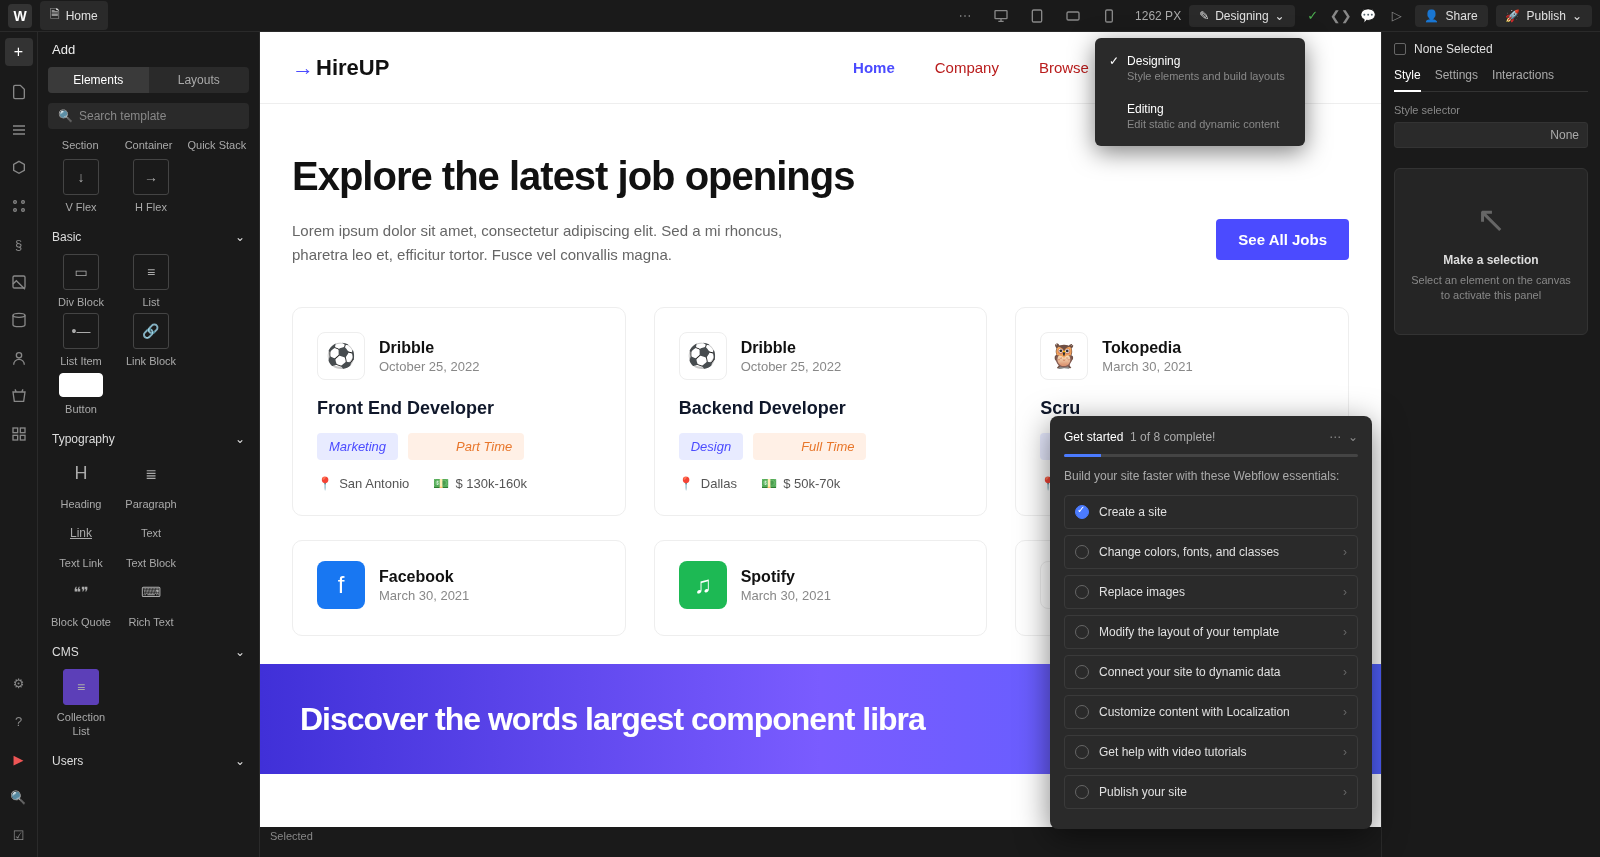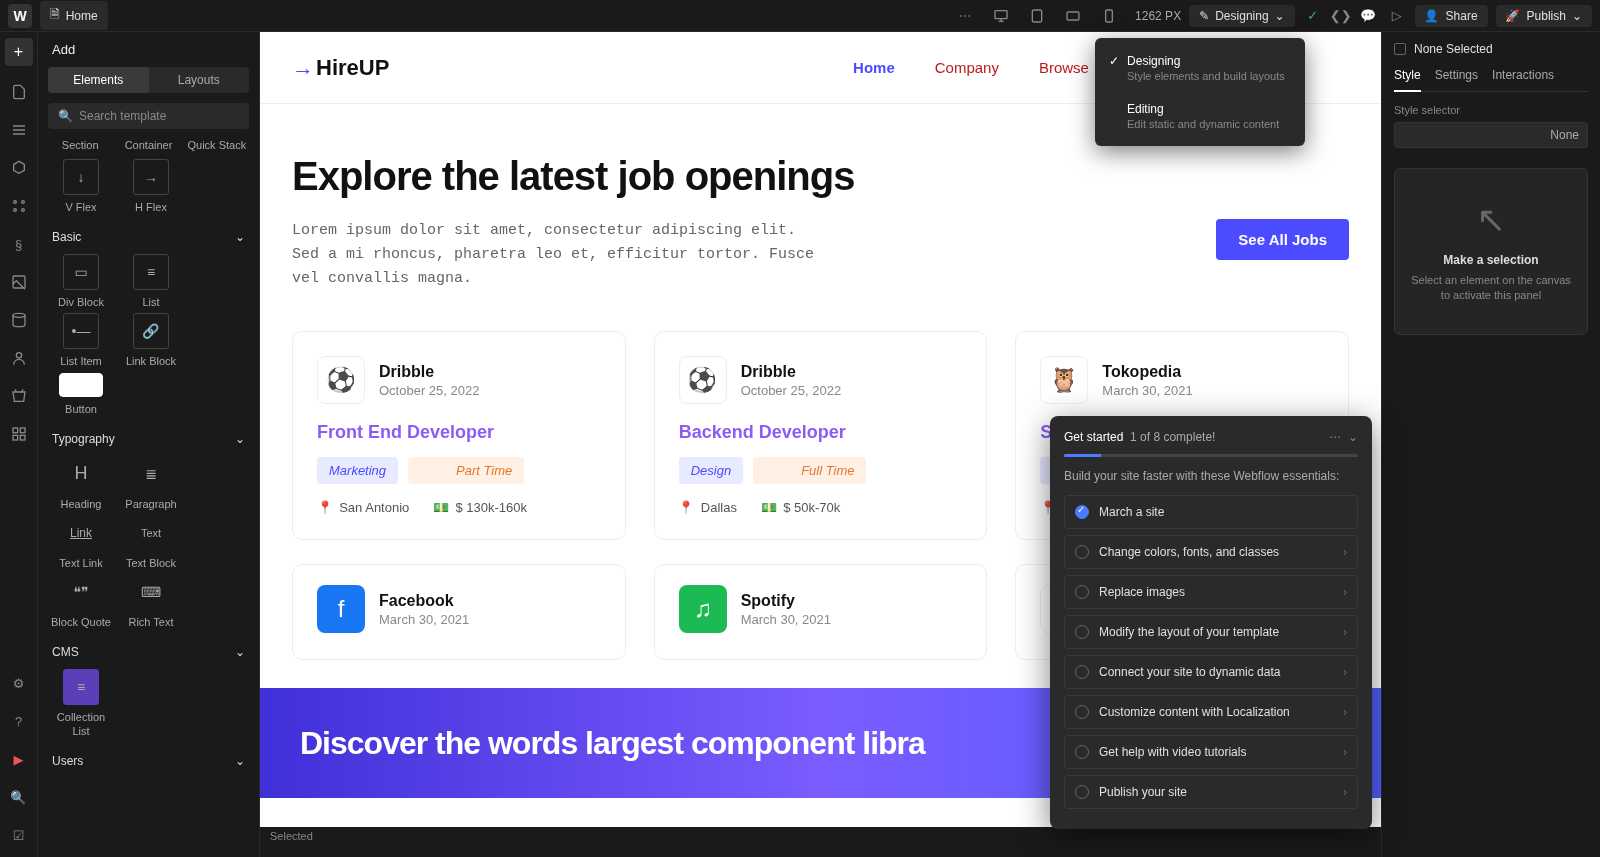--- a/index.html
+++ b/index.html
@@ -42,29 +42,29 @@
 
 .canvas { position: absolute; left: 260px; top: 32px; right: 219px; bottom: 22px; background: #fff; overflow: hidden; }
 .site-header { height: 72px; display: flex; align-items: center; padding: 0 32px; justify-content: space-between; border-bottom: 1px solid #eee; }
 .site-logo { font-size: 22px; font-weight: 700; color: #111; display: flex; align-items: center; gap: 2px; }
 .site-nav { display: flex; gap: 40px; padding-right: 190px;}
 .site-nav-item { font-size: 15px; color: #b91c1c; cursor: pointer; }
 .site-nav-item.active { color: #4b4bff; font-weight: 600; }
 .hero { padding: 50px 32px 40px; }
 .hero h1 { font-size: 40px; font-weight: 800; color: #111; margin-bottom: 20px; letter-spacing: -1px; }
 .hero-flex { display: flex; justify-content: space-between; align-items: flex-start; }
-.hero p { font-size: 15px; color: #666; line-height: 1.6; max-width: 540px; font-family: Liberation Mono, monospace; }
+.hero p { font-size: 15px; color: #666; line-height: 1.6; max-width: 540px; }
 .see-all { background: #4b4bff; color: #fff; padding: 12px 22px; border-radius: 4px; font-size: 15px; font-weight: 600; cursor: pointer; }
 .job-grid { display: flex; gap: 28px; padding: 0 32px; }
 .job-card { flex: 1; border: 1px solid #eee; border-radius: 10px; padding: 24px; background: #fff; }
 .job-head { display: flex; gap: 14px; margin-bottom: 18px; align-items: center;}
 .job-logo { width: 48px; height: 48px; border-radius: 8px; border: 1px solid #eee; display: flex; align-items: center; justify-content: center; font-size: 24px; }
 .job-company { font-size: 16px; font-weight: 700; color: #111; }
 .job-date { font-size: 13px; color: #888; margin-top: 2px; }
-.job-title { font-size: 18px; font-weight: 700; color: #8b5cf6; margin-bottom: 14px; }
+.job-title { font-size: 18px; font-weight: 700; color: #0f172a; margin-bottom: 14px; }
 .job-tags { display: flex; gap: 10px; margin-bottom: 16px; font-style: italic; }
 .job-tag { padding: 6px 12px; border-radius: 4px; font-size: 13px; }
 .tag-blue { background: #e8ebff; color: #4b4bff; }
 .tag-orange { background: #fff0e6; color: #e8762a; padding-left: 48px; }
 .job-meta { display: flex; gap: 24px; font-size: 13px; color: #555; }
 .job-meta span { display: flex; align-items: center; gap: 6px; }
 .job-grid-2 { display: flex; gap: 28px; padding: 24px 32px 0; }
 .banner { margin-top: 28px; height: 110px; background: linear-gradient(90deg, #4030d8, #7a5cff, #5060ff); display: flex; align-items: center; padding: 0 40px; }
 .banner-text { color: #fff; font-size: 32px; font-weight: 800; letter-spacing: -1px; }
 
@@ -474,21 +474,21 @@
     <div><span style="cursor:pointer;color:#888">⋯</span>&nbsp;&nbsp;<span style="cursor:pointer;color:#888">⌄</span></div>
   </div>
   <div class="progress-bar">
       <div class="progress-fill"></div>
     </div>
   <div class="check-sub">Build your site faster with these Webflow essentials:</div>
   <div id="check-items">
       <div class="check-item">
         <div class="check-item-left">
           <div class="check-circle done"></div>
-          <span>March a site</span>
+          <span>Create a site</span>
         </div>
       </div>
       <div class="check-item">
         <div class="check-item-left">
           <div class="check-circle"></div>
           <span>Change colors, fonts, and classes</span>
         </div>
         <span style="color:#666">›</span>
       </div>
       <div class="check-item">

